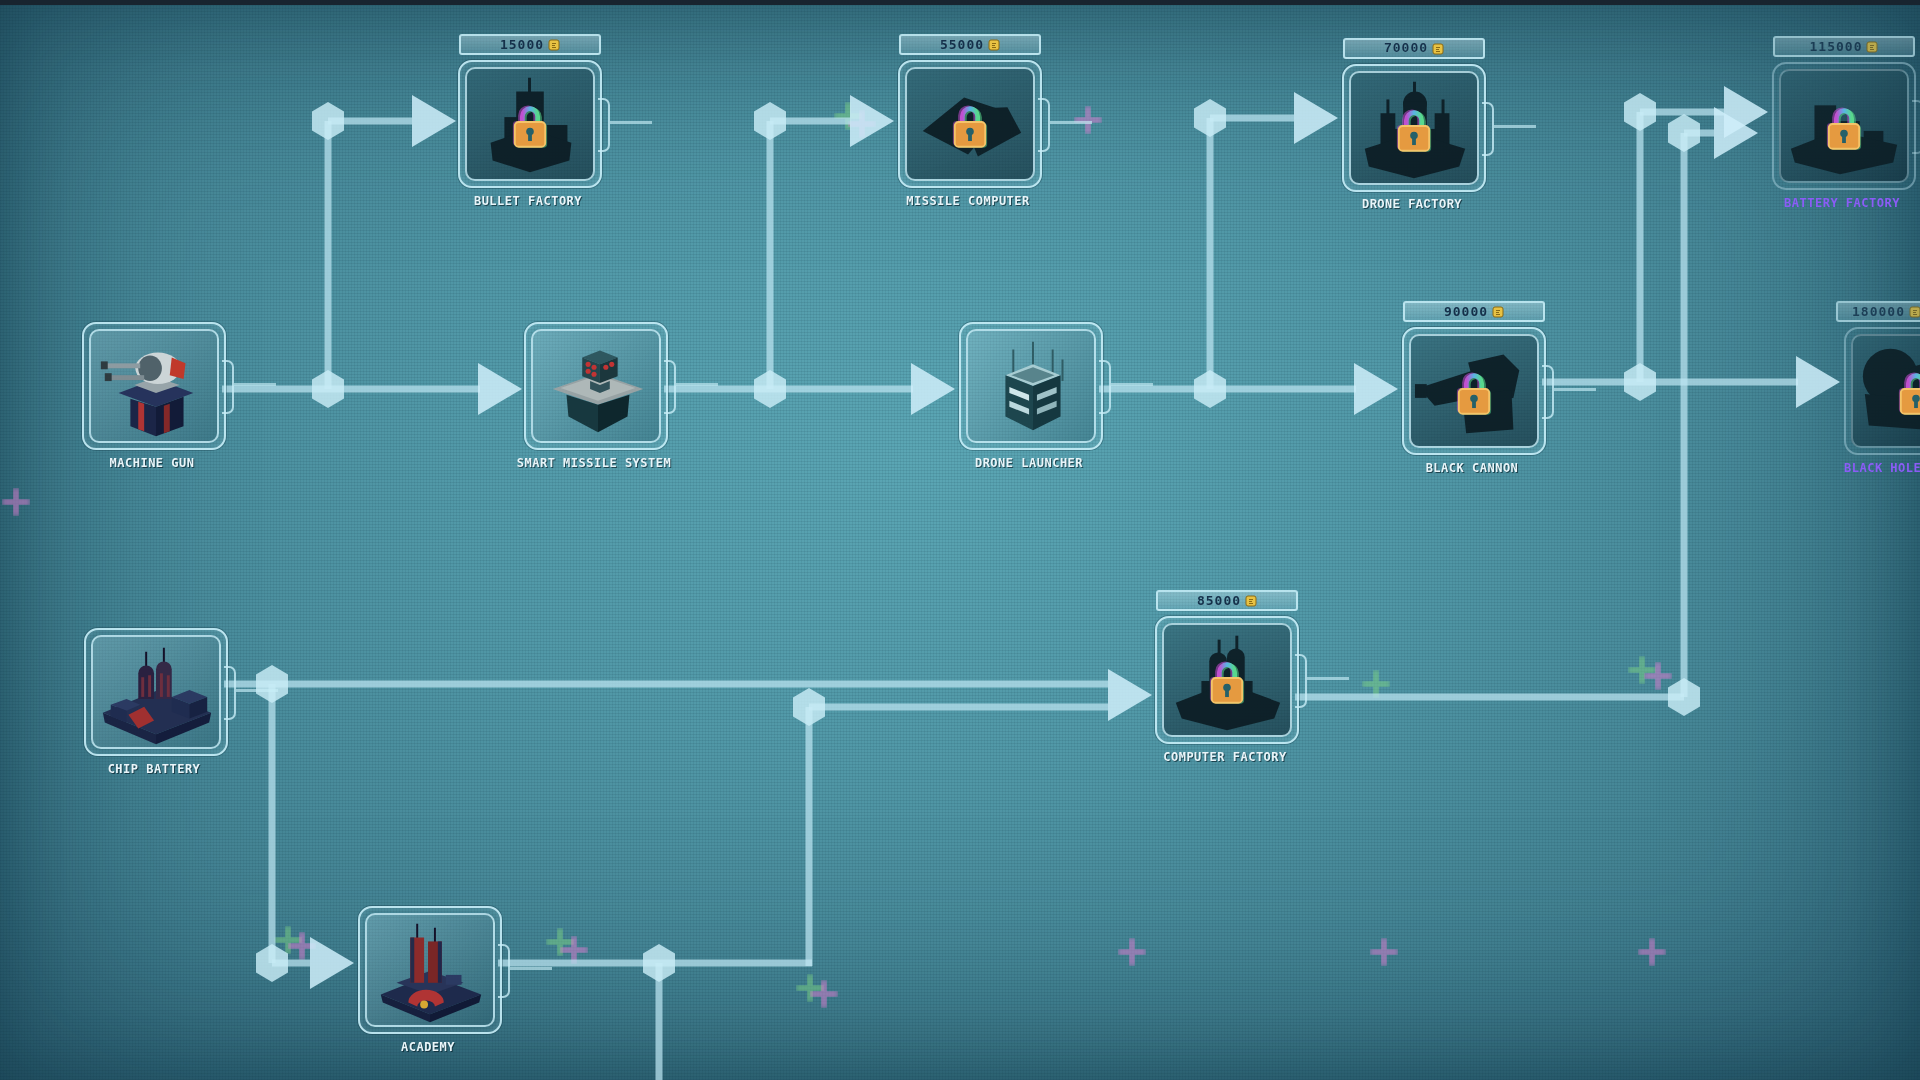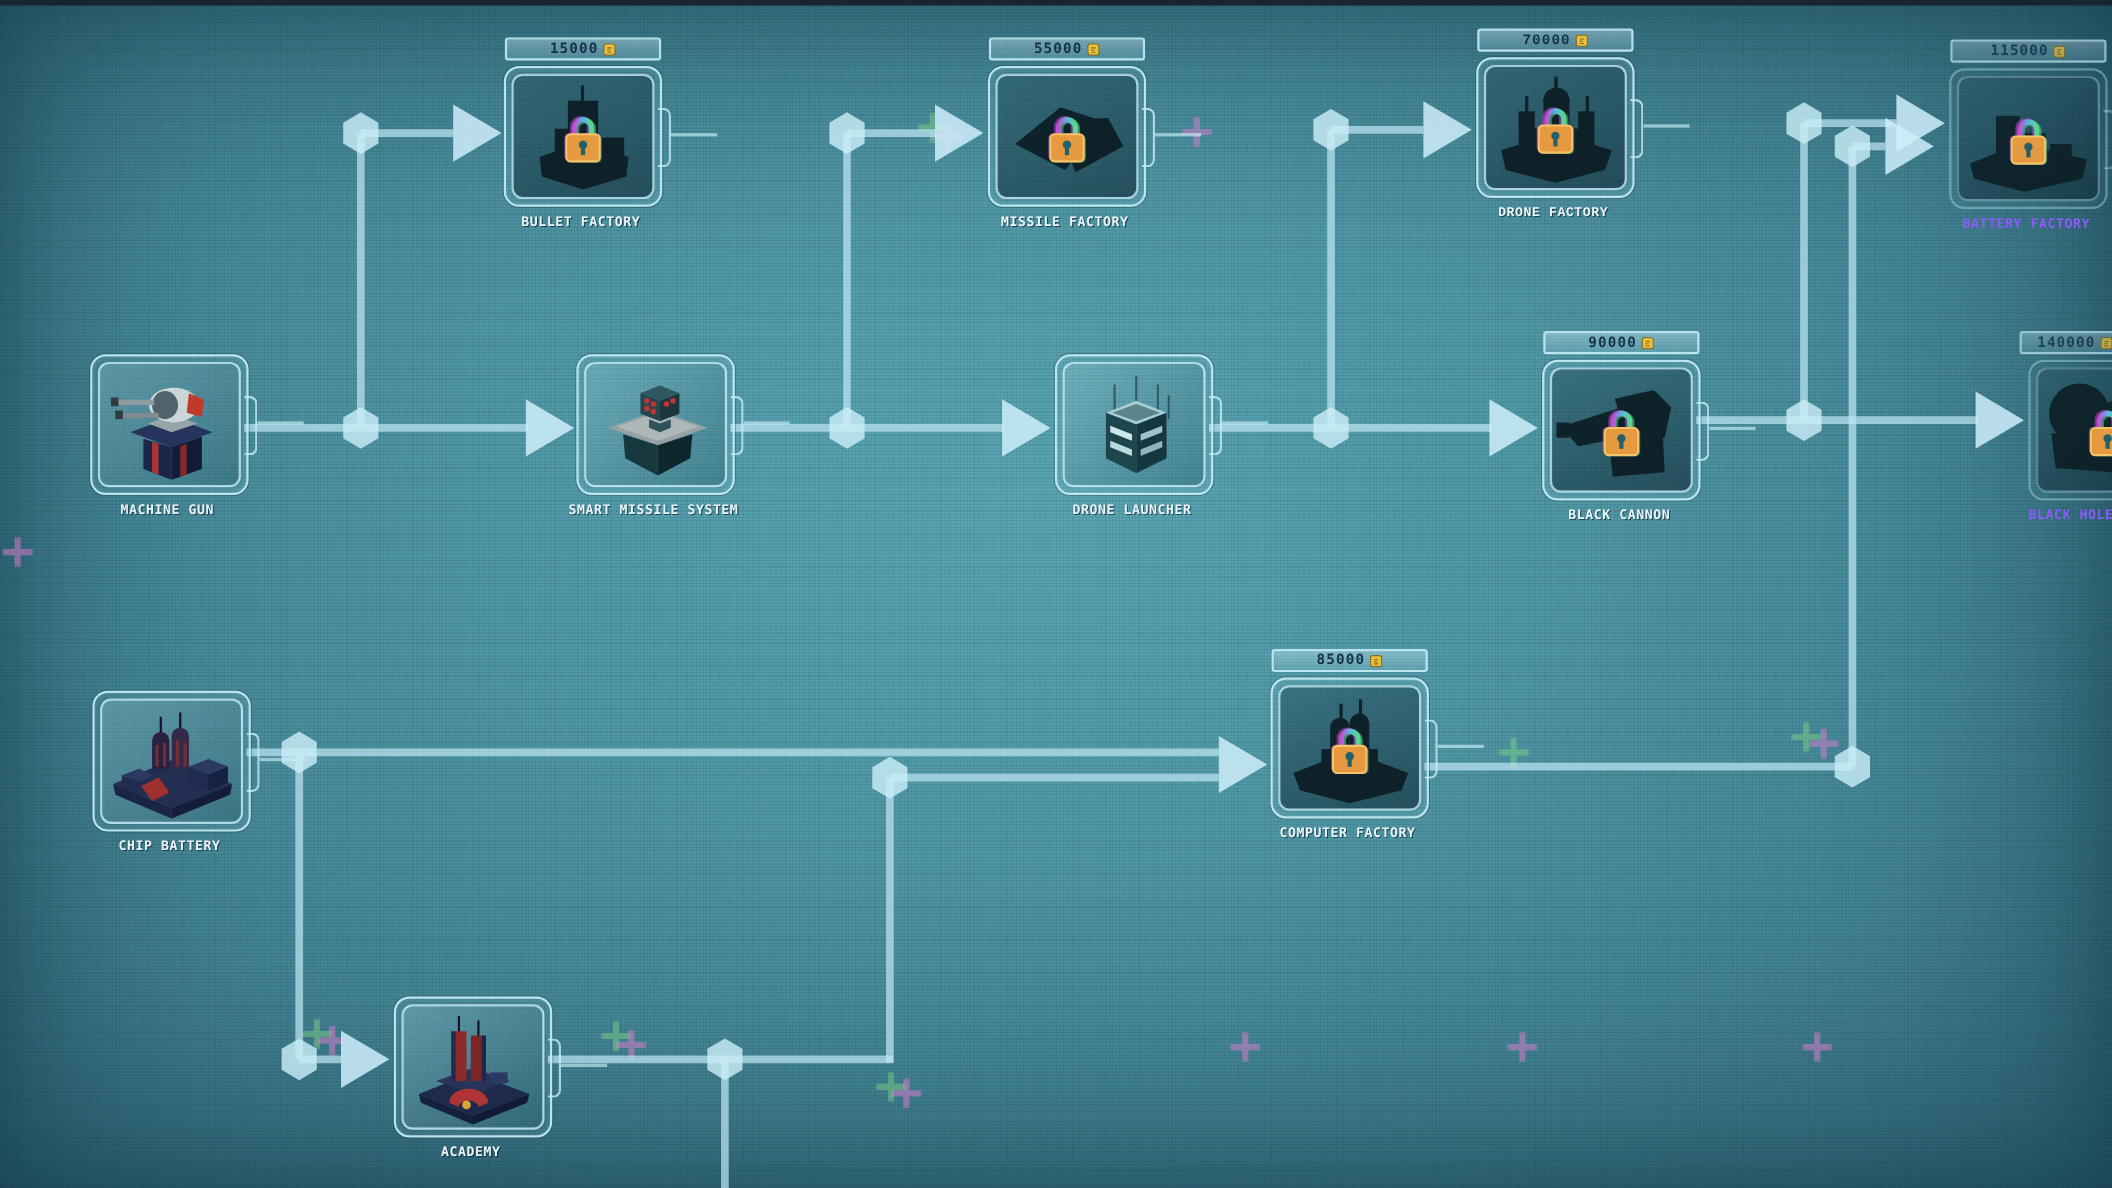--- a/index.html
+++ b/index.html
@@ -71,21 +71,21 @@
   .node.faded .price-bar{opacity:.75;}
   .price-value{font-weight:700;font-size:13px;color:#15304a;letter-spacing:1px;}
   .coin{width:12px;height:12px;flex:0 0 auto;}
 
   
   .n-machine-gun{left:82px;top:322px;}
   .n-bullet-factory{left:458px;top:60px;}
   .n-smart-missile{left:524px;top:322px;}
   .n-missile-factory{left:898px;top:60px;}
   .n-drone-launcher{left:959px;top:322px;}
-  .n-drone-factory{left:1342px;top:52px;font-family:Liberation Mono, monospace;}
+  .n-drone-factory{left:1342px;top:64px;font-family:Liberation Mono, monospace;}
   .n-laser-cannon{left:1402px;top:327px;}
   .n-battery-factory{left:1772px;top:62px;text-decoration:underline;}
   .n-black-hole{left:1844px;top:327px;}
   .n-chip-factory{left:84px;top:628px;}
   .n-computer-factory{left:1155px;top:616px;}
   .n-academy{left:358px;top:906px;text-align:right;}
   .n-black-hole .price-bar{left:-8px;width:158px;justify-content:flex-start;padding-left:14px;}
   .n-black-hole .label{left:0;transform:none;}
 </style>
 </head>
@@ -305,21 +305,21 @@
         <polygon points="16,62 58,28 100,42 62,86"></polygon>
         <polygon points="52,40 102,38 116,64 72,88"></polygon>
       </svg>
       <svg class="lock" viewBox="0 0 40 48">
           <use href="#lock-shape"></use>
         </svg>
     </div>
     <div class="tab"></div>
     <div class="tabline"></div>
   </div>
-  <div class="label">MISSILE FACTORY</div>
+  <div class="label">MISSILE COMPUTER</div>
 </div>
 
 <div class="node unlocked n-drone-launcher">
   <div class="card">
     <div class="panel">
       <svg class="art" viewBox="0 0 128 110">
         <g stroke="#2f5c64" stroke-width="2">
           <line x1="46" y1="18" x2="46" y2="46"></line>
             <line x1="66" y1="10" x2="66" y2="34"></line>
           <line x1="86" y1="18" x2="86" y2="46"></line>
@@ -415,21 +415,21 @@
           <use href="#lock-shape"></use>
         </svg>
     </div>
     <div class="tab"></div>
   </div>
   <div class="label">BATTERY FACTORY</div>
 </div>
 
 <div class="node locked faded n-black-hole">
   <div class="price-bar">
-    <span class="price-value">140000</span>
+    <span class="price-value">180000</span>
     <svg class="coin" viewBox="0 0 12 12">
         <use href="#coin-shape"></use>
       </svg>
   </div>
   <div class="card">
     <div class="panel">
       <svg class="art" viewBox="0 0 128 110" fill="#0c1d24" opacity=".88">
         <circle cx="38" cy="40" r="28"></circle>
         <circle cx="72" cy="50" r="22"></circle>
         <polygon points="12,58 74,64 70,94 16,90"></polygon>

